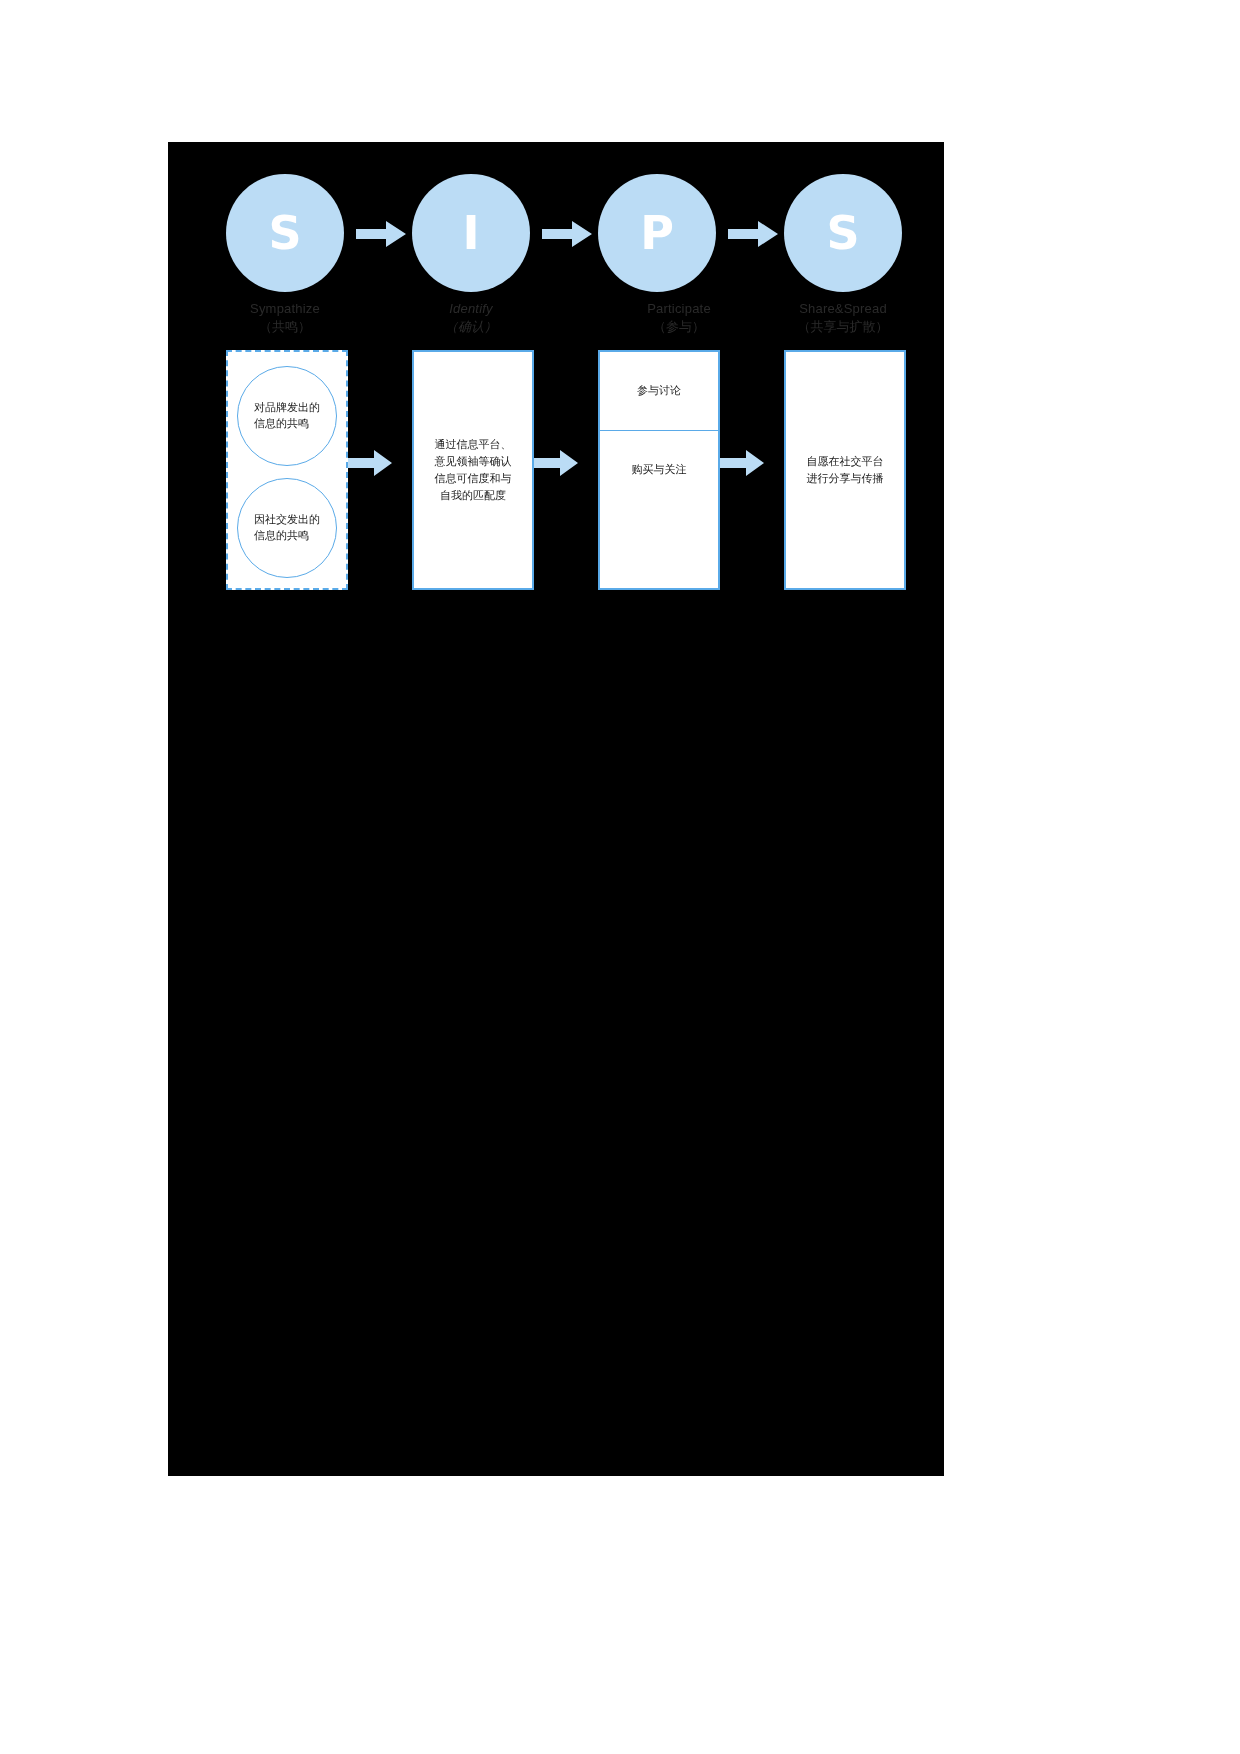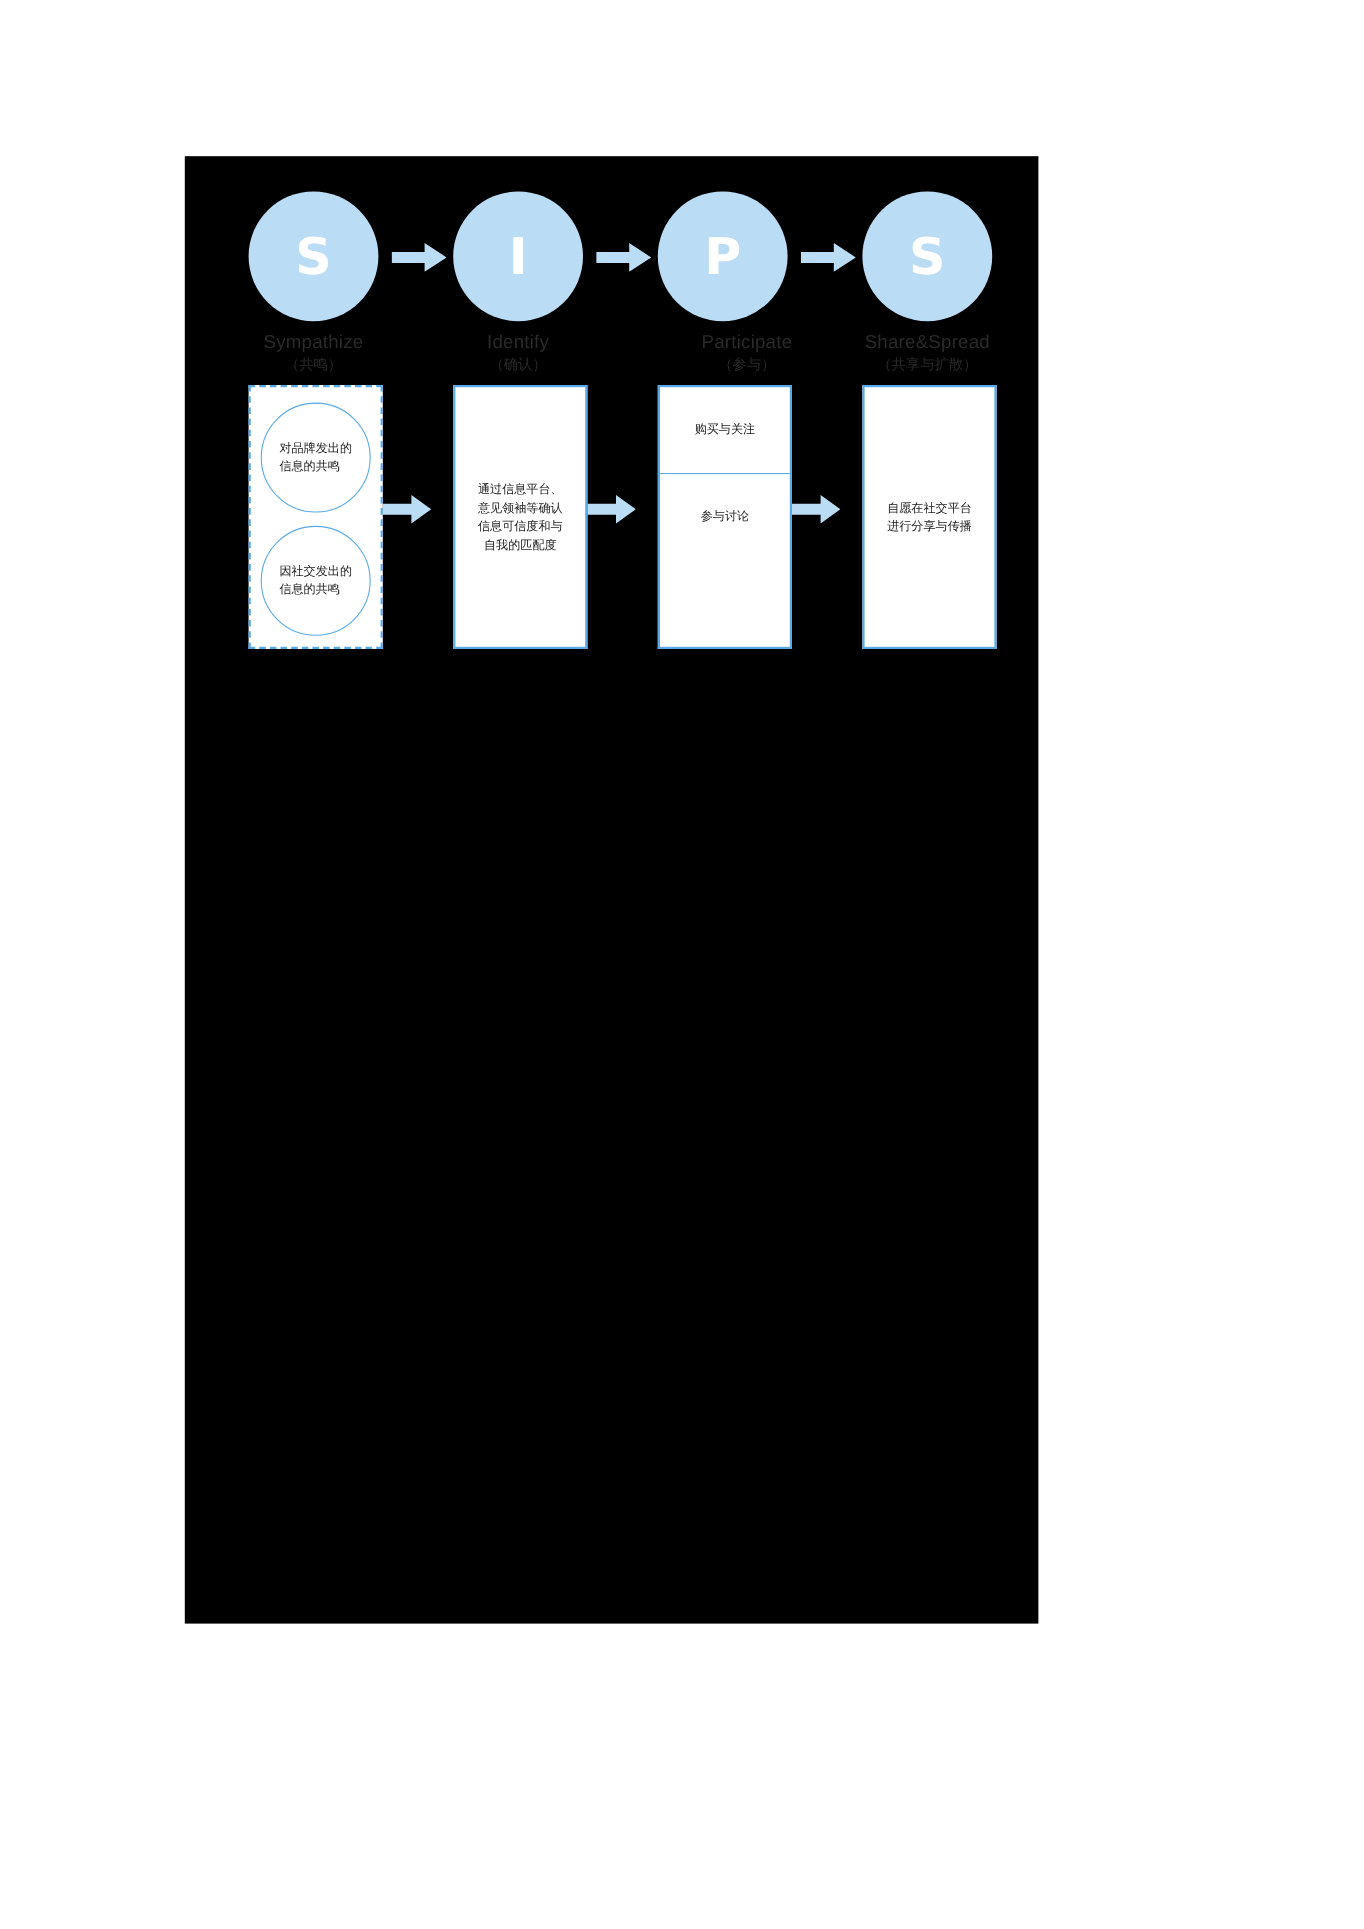--- a/index.html
+++ b/index.html
@@ -70,31 +70,31 @@
   
   .stage-caption {
     position: absolute;
     width: 176px;
     text-align: center;
     color: #2a2a2a;
     top: 158px;
     line-height: 1.35;
   }
   .stage-caption .en {
-    font-size: 17px;
+    font-size: 13px;
     display: block;
     letter-spacing: 0.2px;
   }
   .stage-caption .zh {
     font-size: 13px;
     display: block;
     font-family: "DejaVu Sans", "Liberation Sans", sans-serif;
   }
   .cap0 { left: 29px; }
-  .cap1 { left: 215px; }
+  .cap1 { left: 215px; font-style: italic; }
   .cap2 { left: 423px; }
   .cap3 { left: 587px; }
 
   
   .boxes-row {
     position: absolute;
     left: 0;
     top: 208px;
     width: 776px;
     height: 250px;
@@ -258,24 +258,24 @@
       <div class="panel-text">
         <span>通过信息平台、
 意见领袖等确认
 信息可信度和与
 自我的匹配度</span>
       </div>
     </div>
 
     <div class="panel solid p2">
       <div class="seg">
+        <span>参与讨论</span>
+      </div>
+      <div class="seg">
         <span>购买与关注</span>
-      </div>
-      <div class="seg">
-        <span>参与讨论</span>
       </div>
     </div>
 
     <div class="panel solid p3">
       <div class="panel-text">
         <span>自愿在社交平台
 进行分享与传播</span>
       </div>
     </div>
 

